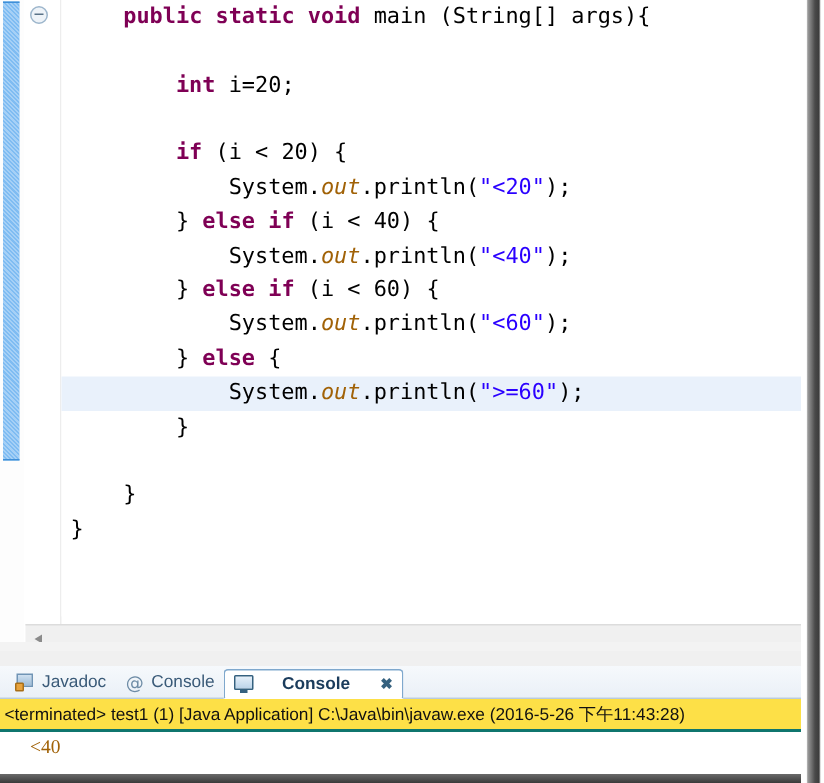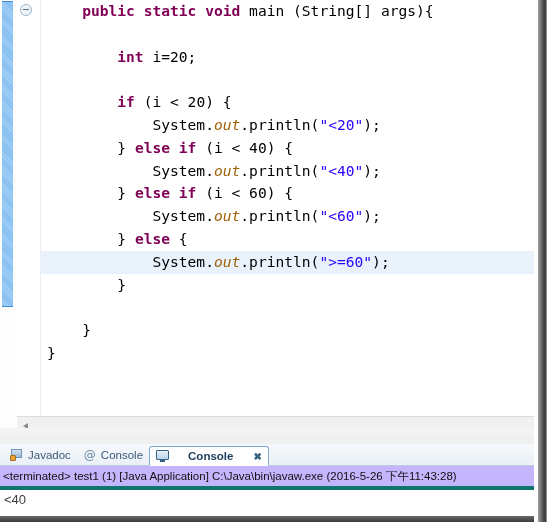--- a/index.html
+++ b/index.html
@@ -299,40 +299,40 @@
   .ticon.console::after {
     content: "";
     position: absolute; left: 4px; top: 11px;
     width: 5px; height: 2px;
     background: #35617f;
   }
 
   
   .launch-line {
     height: 20px;
-    background: #c4b5fd;
-    border-bottom: 4px solid #0f766e;
+    background: #fde047;
+    border-bottom: 2px solid #0f766e;
     display: flex;
     align-items: center;
     padding-left: 3px;
     font-size: 11.5px;
     color: #111111;
     white-space: nowrap;
     overflow: hidden;
   }
 
   
   .console-out {
     height: 30px;
     background: #ffffff;
-    padding: 2px 0 0 4px;
-    box-sizing: border-box;
-    font-family: Liberation Sans, sans-serif;
+    padding: 2px 0 0 20px;
+    box-sizing: border-box;
+    font-family: Liberation Serif, serif;
     font-size: 13px;
-    color: #404040;
+    color: #a16207;
     white-space: pre;
   }
 
   .console-bottom-bar {
     position: absolute;
     left: 0;
     bottom: 0;
     width: 534px;
     height: 6px;
     background: linear-gradient(to bottom, #6a6a6a, #3a3a3a);

